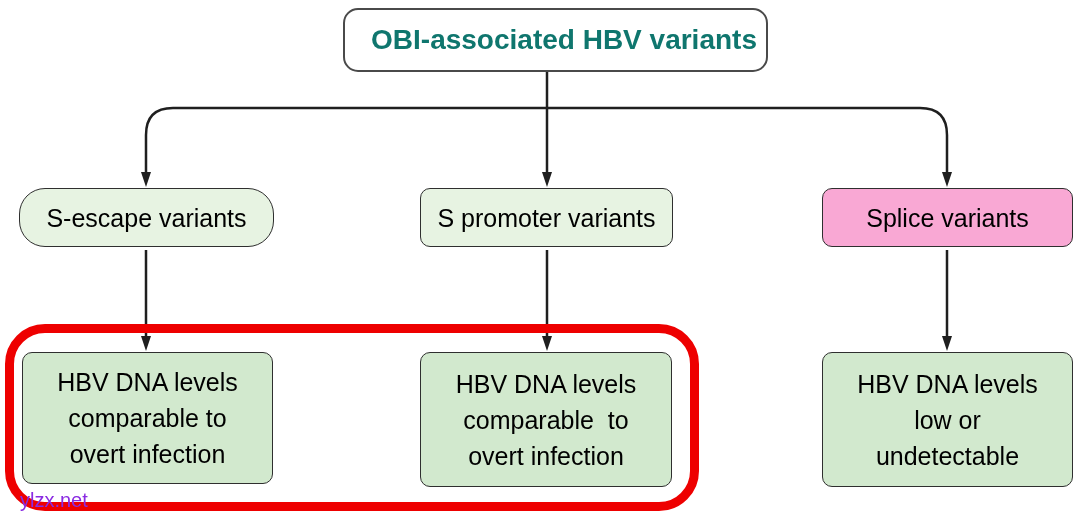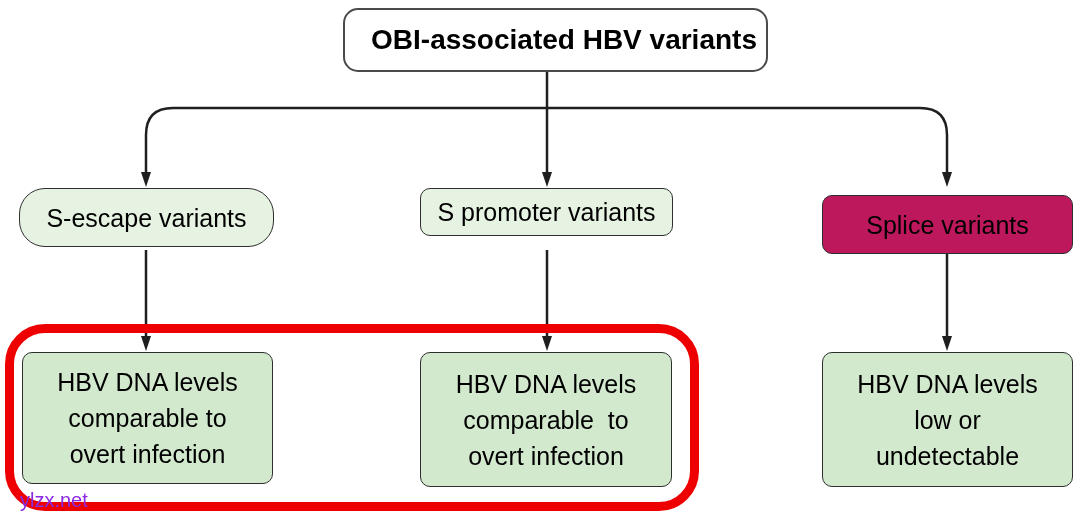--- a/index.html
+++ b/index.html
@@ -42,21 +42,21 @@
     top: 8px;
     width: 425px;
     height: 64px;
     background: #ffffff;
     border-width: 2px;
     border-radius: 15px;
     font-size: 28px;
     font-weight: 700;
   }
   .node-l1-0 { left: 19px;  top: 188px; width: 255px; height: 59px; border-radius: 26px; }
-  .node-l1-1 { left: 420px; top: 188px; width: 253px; height: 48px; }
+  .node-l1-1 { left: 420px; top: 188px; width: 253px; height: 59px; }
   .node-l1-2 { left: 822px; top: 188px; width: 251px; height: 59px; }
   .node-l2-0 { left: 22px;  top: 352px; width: 251px; height: 132px; }
   .node-l2-1 { left: 420px; top: 352px; width: 252px; height: 135px; }
   .node-l2-2 { left: 822px; top: 352px; width: 251px; height: 135px; }
   .red-frame {
     position: absolute;
     box-sizing: border-box;
     left: 5px;
     top: 324px;
     width: 694px;
@@ -91,25 +91,25 @@
     <path d="M947,250 V340" fill="none" stroke-width="2.5" stroke="#1f1f1f"></path>
 
     <polygon points="146,187 141,172 151,172" fill="#1f1f1f"></polygon>
     <polygon points="547,187 542,172 552,172" fill="#1f1f1f"></polygon>
     <polygon points="947,187 942,172 952,172" fill="#1f1f1f"></polygon>
     <polygon points="146,351 141,336 151,336" fill="#1f1f1f"></polygon>
     <polygon points="547,351 542,336 552,336" fill="#1f1f1f"></polygon>
     <polygon points="947,351 942,336 952,336" fill="#1f1f1f"></polygon>
   </svg>
 
-  <div class="node node-root" style="border-color: rgb(74, 74, 74); color: #000000; padding-left: 17px;">OBI-associated HBV variants</div>
+  <div class="node node-root" style="border-color: rgb(74, 74, 74); color: #0f766e; padding-left: 17px;">OBI-associated HBV variants</div>
 
   <div class="node node-l1-0" style="background-color: rgb(231, 243, 226); border-color: rgb(47, 47, 47);">S-escape variants</div>
   <div class="node node-l1-1" style="background-color: rgb(231, 243, 226); border-color: rgb(47, 47, 47);">S promoter variants</div>
-  <div class="node node-l1-2" style="background-color: #be185d; border-color: rgb(47, 47, 47); margin-top: 7px;">Splice variants</div>
+  <div class="node node-l1-2" style="background-color: #f9a8d4; border-color: rgb(47, 47, 47);">Splice variants</div>
 
   <div class="node node-l2-0" style="background-color: rgb(210, 233, 206); border-color: rgb(47, 47, 47);">HBV DNA levels
 comparable to
 overt infection</div>
   <div class="node node-l2-1" style="background-color: rgb(210, 233, 206); border-color: rgb(47, 47, 47);">HBV DNA levels
 comparable  to
 overt infection</div>
   <div class="node node-l2-2" style="background-color: rgb(210, 233, 206); border-color: rgb(47, 47, 47);">HBV DNA levels
 low or
 undetectable</div>

